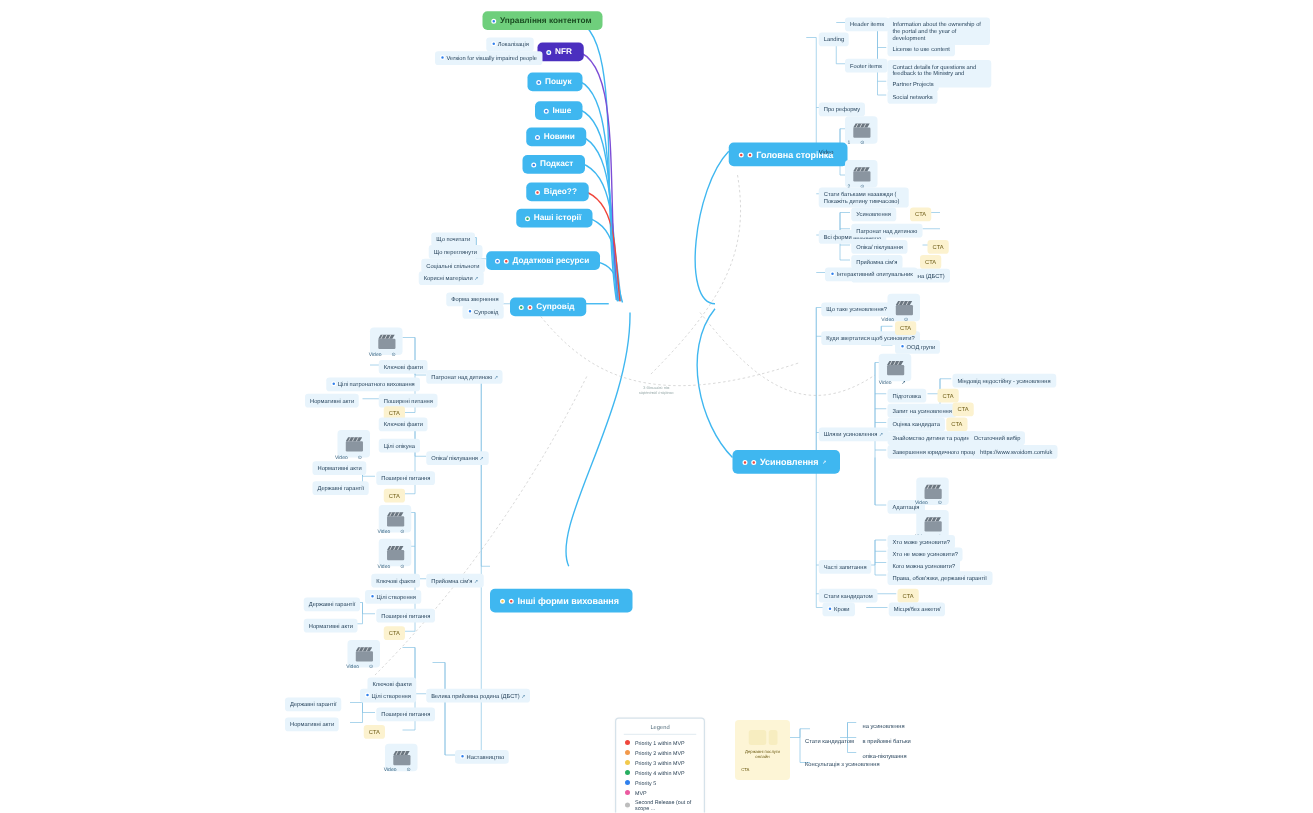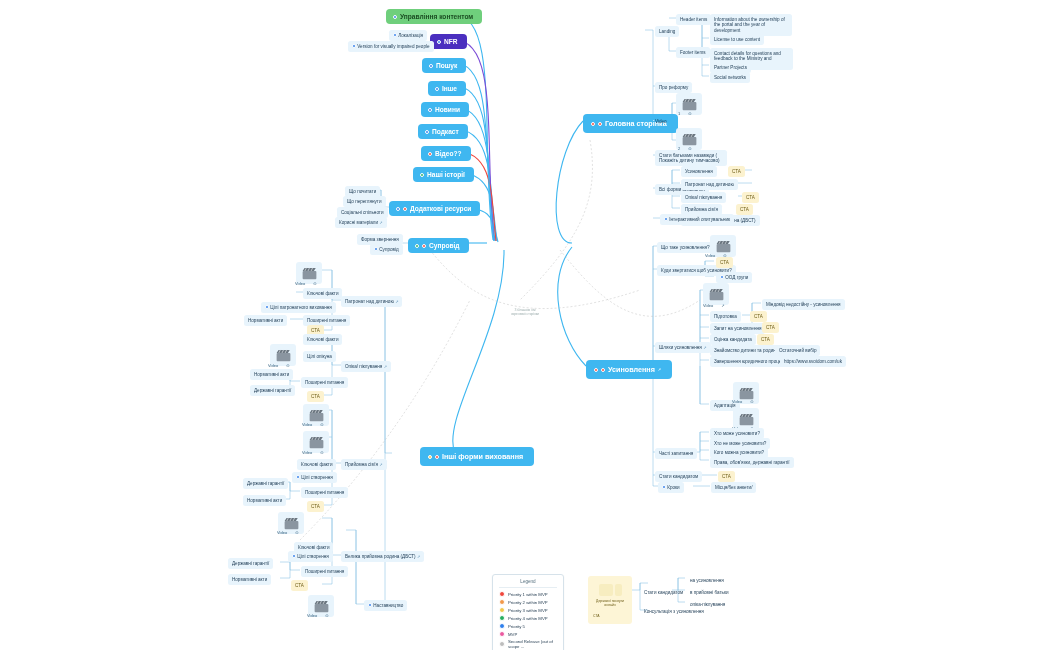--- a/index.html
+++ b/index.html
@@ -486,21 +486,21 @@
   <div class="node small" style="left:710px;top:457px;">Права, обов'язки, державні гарантії</div>
 
   <div class="node small" style="left:655px;top:471px;">Стати кандидатом</div>
   <div class="node small cta" style="left:718px;top:471px;">CTA</div>
   <div class="node small" style="left:658px;top:482px;">
     <span class="dot p5 sm"></span>
     <span>Кроки</span>
   </div>
   <div class="node small" style="left:711px;top:482px;">Місця/без анкети/</div>
 
-  <div class="node mainnode bigger" style="left:392px;top:447px;margin-left:28px;">
+  <div class="node mainnode bigger" style="left:392px;top:471px;">
     <span class="dot p3 sm"></span>
     <span class="dot p1 sm"></span>
     <span>Інші форми виховання</span>
   </div>
 
   <div class="node small" style="left:341px;top:296px;">
     <span>Патронат над дитиною</span>
     <span class="ext">↗</span>
   </div>
   <div class="node vidcard" style="left:296px;top:262px;">

